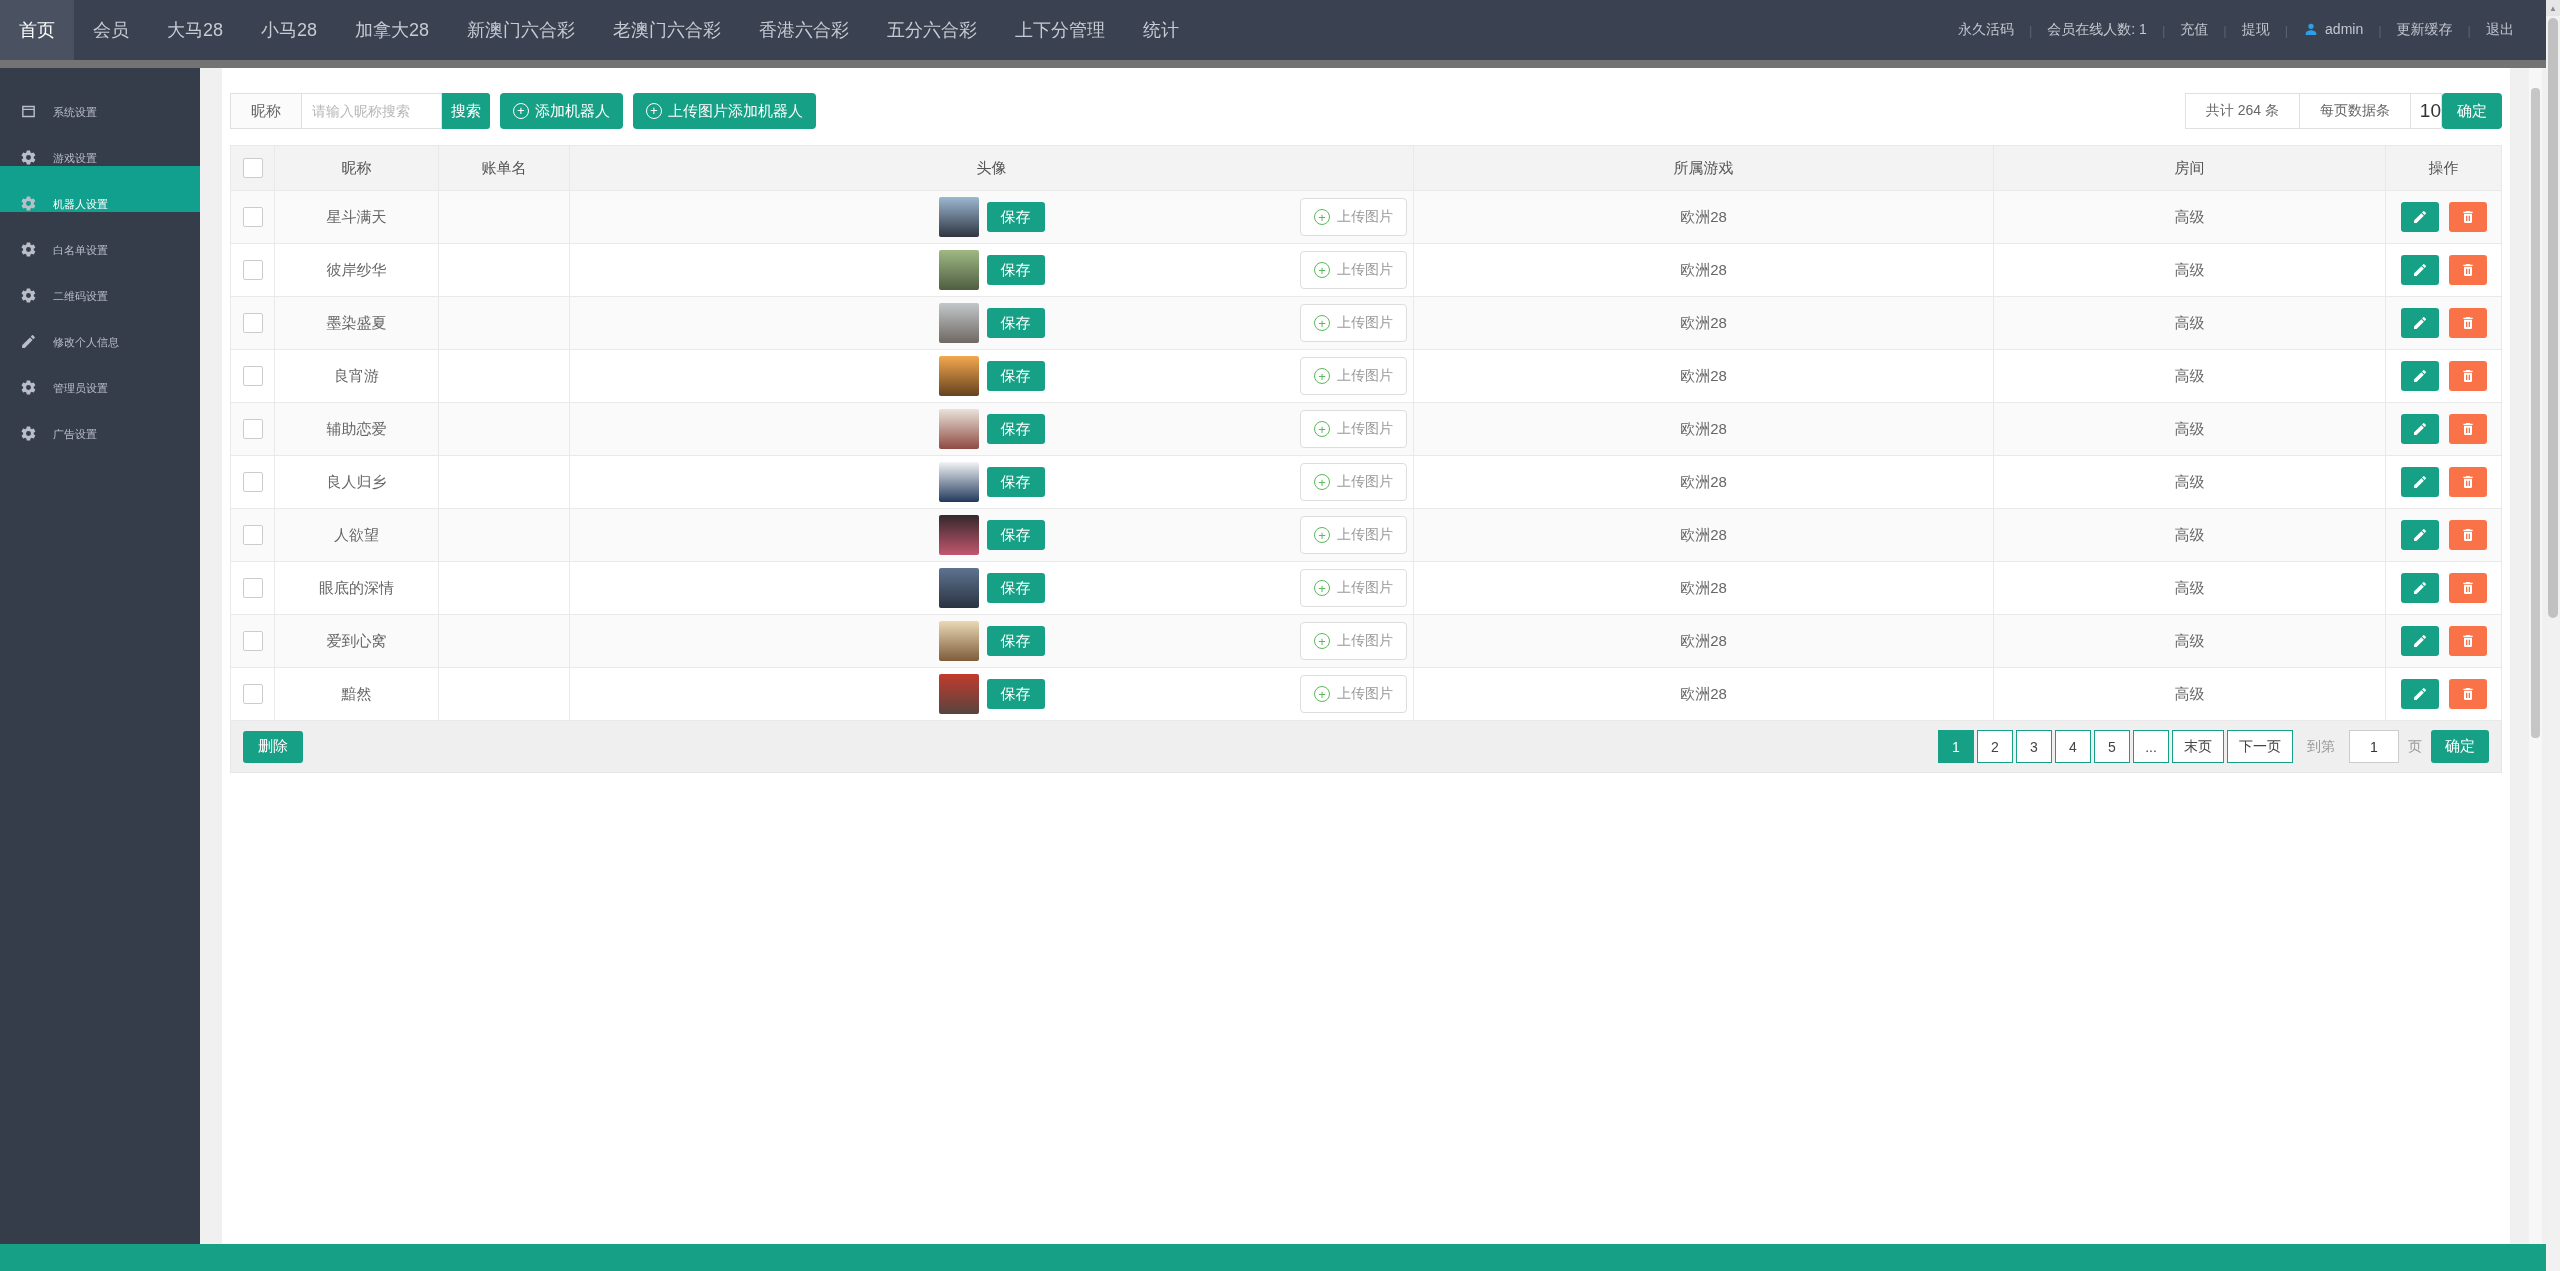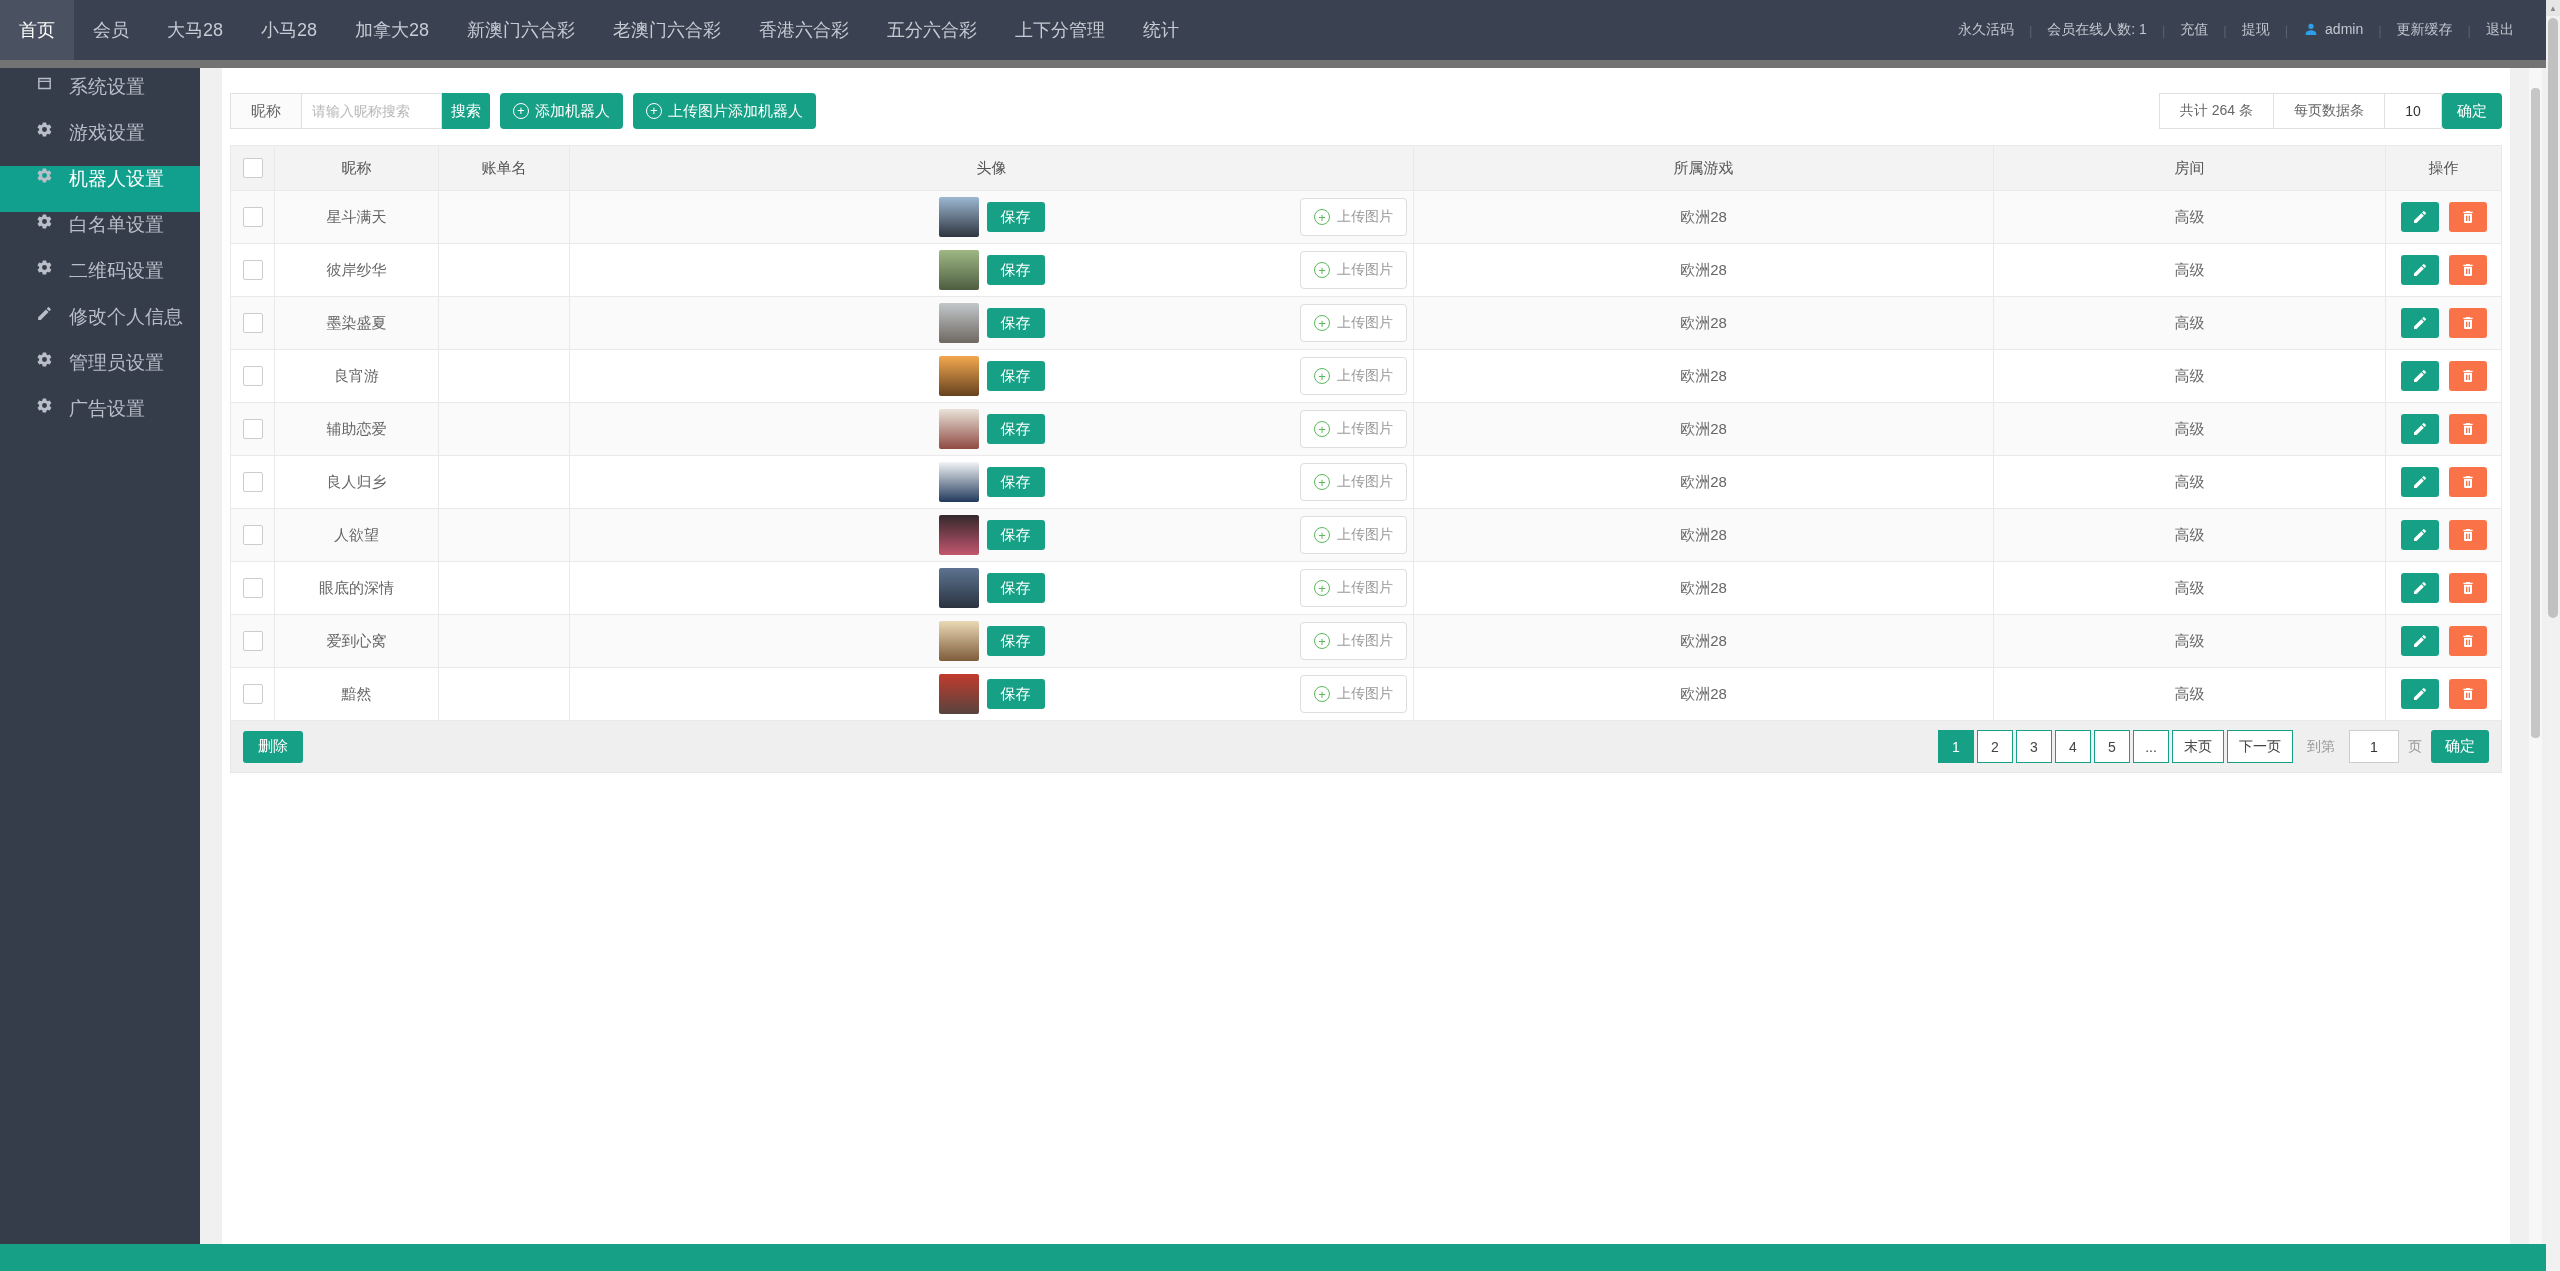--- a/index.html
+++ b/index.html
@@ -12,22 +12,22 @@
   .nav-left{display:flex;align-items:stretch}
   .nav-item{display:flex;align-items:center;padding:0 19px;color:#c6cbd4;font-size:18px;cursor:pointer;white-space:nowrap}
   .nav-item.active{background:#4a5262;color:#fff}
   .nav-right{margin-left:auto;display:flex;align-items:center;color:#c2c7d0;font-size:14px;padding-right:46px;white-space:nowrap}
   .nav-right .sep{color:#5a6170;margin:0 15px;font-size:13px}
   .nav-right-item{display:flex;align-items:flex-start;gap:6px;cursor:pointer}
   .nav-right-item svg{width:16px;height:16px}
 
   
   .sidebar{position:absolute;left:0;top:68px;bottom:27px;width:200px;background:#353c4a;padding-top:6px;z-index:4}
-  .side-item{height:46px;display:flex;align-items:flex-start;padding-left:35px;gap:16px;
-    color:#b9bec8;font-size:19px;cursor:pointer}
+  .side-item{height:46px;display:flex;align-items:flex-end;padding-left:19px;gap:16px;
+    color:#b9bec8;font-size:11px;cursor:pointer}
   .side-item.active{background:#10a08d;color:#fff}
   .side-item .ic{width:18px;height:18px;flex:none;display:flex;align-items:center;justify-content:center}
   .side-item svg{width:17px;height:17px}
 
   
   .main{position:absolute;left:200px;right:0;top:68px;bottom:27px;background:#f0f0f0}
   .panel{position:absolute;left:22px;top:0;bottom:0;width:2288px;background:#fff;padding:25px 8px 4px}
 
   
   .toolbar{display:flex;align-items:center}
@@ -38,22 +38,22 @@
   ::placeholder{color:#b8b8b8}
   .btn{display:inline-flex;align-items:center;justify-content:center;background:#16a085;color:#fff;
     border:none;cursor:pointer;border-radius:3px;font-size:15px;font-family:Liberation Mono, monospace;white-space:nowrap}
   .search-btn{height:36px;width:48px;border-radius:0 3px 3px 0}
   .add-btn{height:36px;padding:0 13px;margin-left:10px;border-radius:4px;gap:6px}
   .plus{width:16px;height:16px;border:1px solid #fff;border-radius:50%;display:inline-flex;
     align-items:center;justify-content:center;font-size:13px;line-height:1;flex:none}
   .toolbar-right{margin-left:auto;display:flex;align-items:center}
   .tr-box{height:36px;border:1px solid #e0e0e0;background:#fff;color:#666;font-size:14px;
     display:flex;align-items:center;justify-content:center;padding:0 20px;margin-left:-1px}
-  .per-page-input{height:36px;width:58px;border:1px solid #e0e0e0;margin-left:-1px;text-align:center;
-    font-size:14px;color:#333;outline:none;font-family:inherit}
+  .per-page-input{height:36px;width:32px;border:1px solid #e0e0e0;margin-left:-1px;text-align:right;
+    font-size:19px;color:#333;outline:none;font-family:inherit}
   .tr-confirm{height:36px;width:60px;border-radius:4px;margin-left:0}
 
   
   table{width:100%;border-collapse:collapse;margin-top:16px;table-layout:fixed}
   th,td{border:1px solid #e9e9e9;text-align:center;font-weight:normal;overflow:hidden}
   th{height:45px;background:#f3f3f3;color:#555;font-size:15px}
   td{height:53px;color:#666;font-size:15px}
   tbody tr:nth-child(odd) td{background:#fafafa}
   tbody tr:nth-child(even) td{background:#fff}
   .cb{width:20px;height:20px;border:1px solid #ccc;border-radius:2px;background:#fff;margin:0 auto;cursor:pointer}

